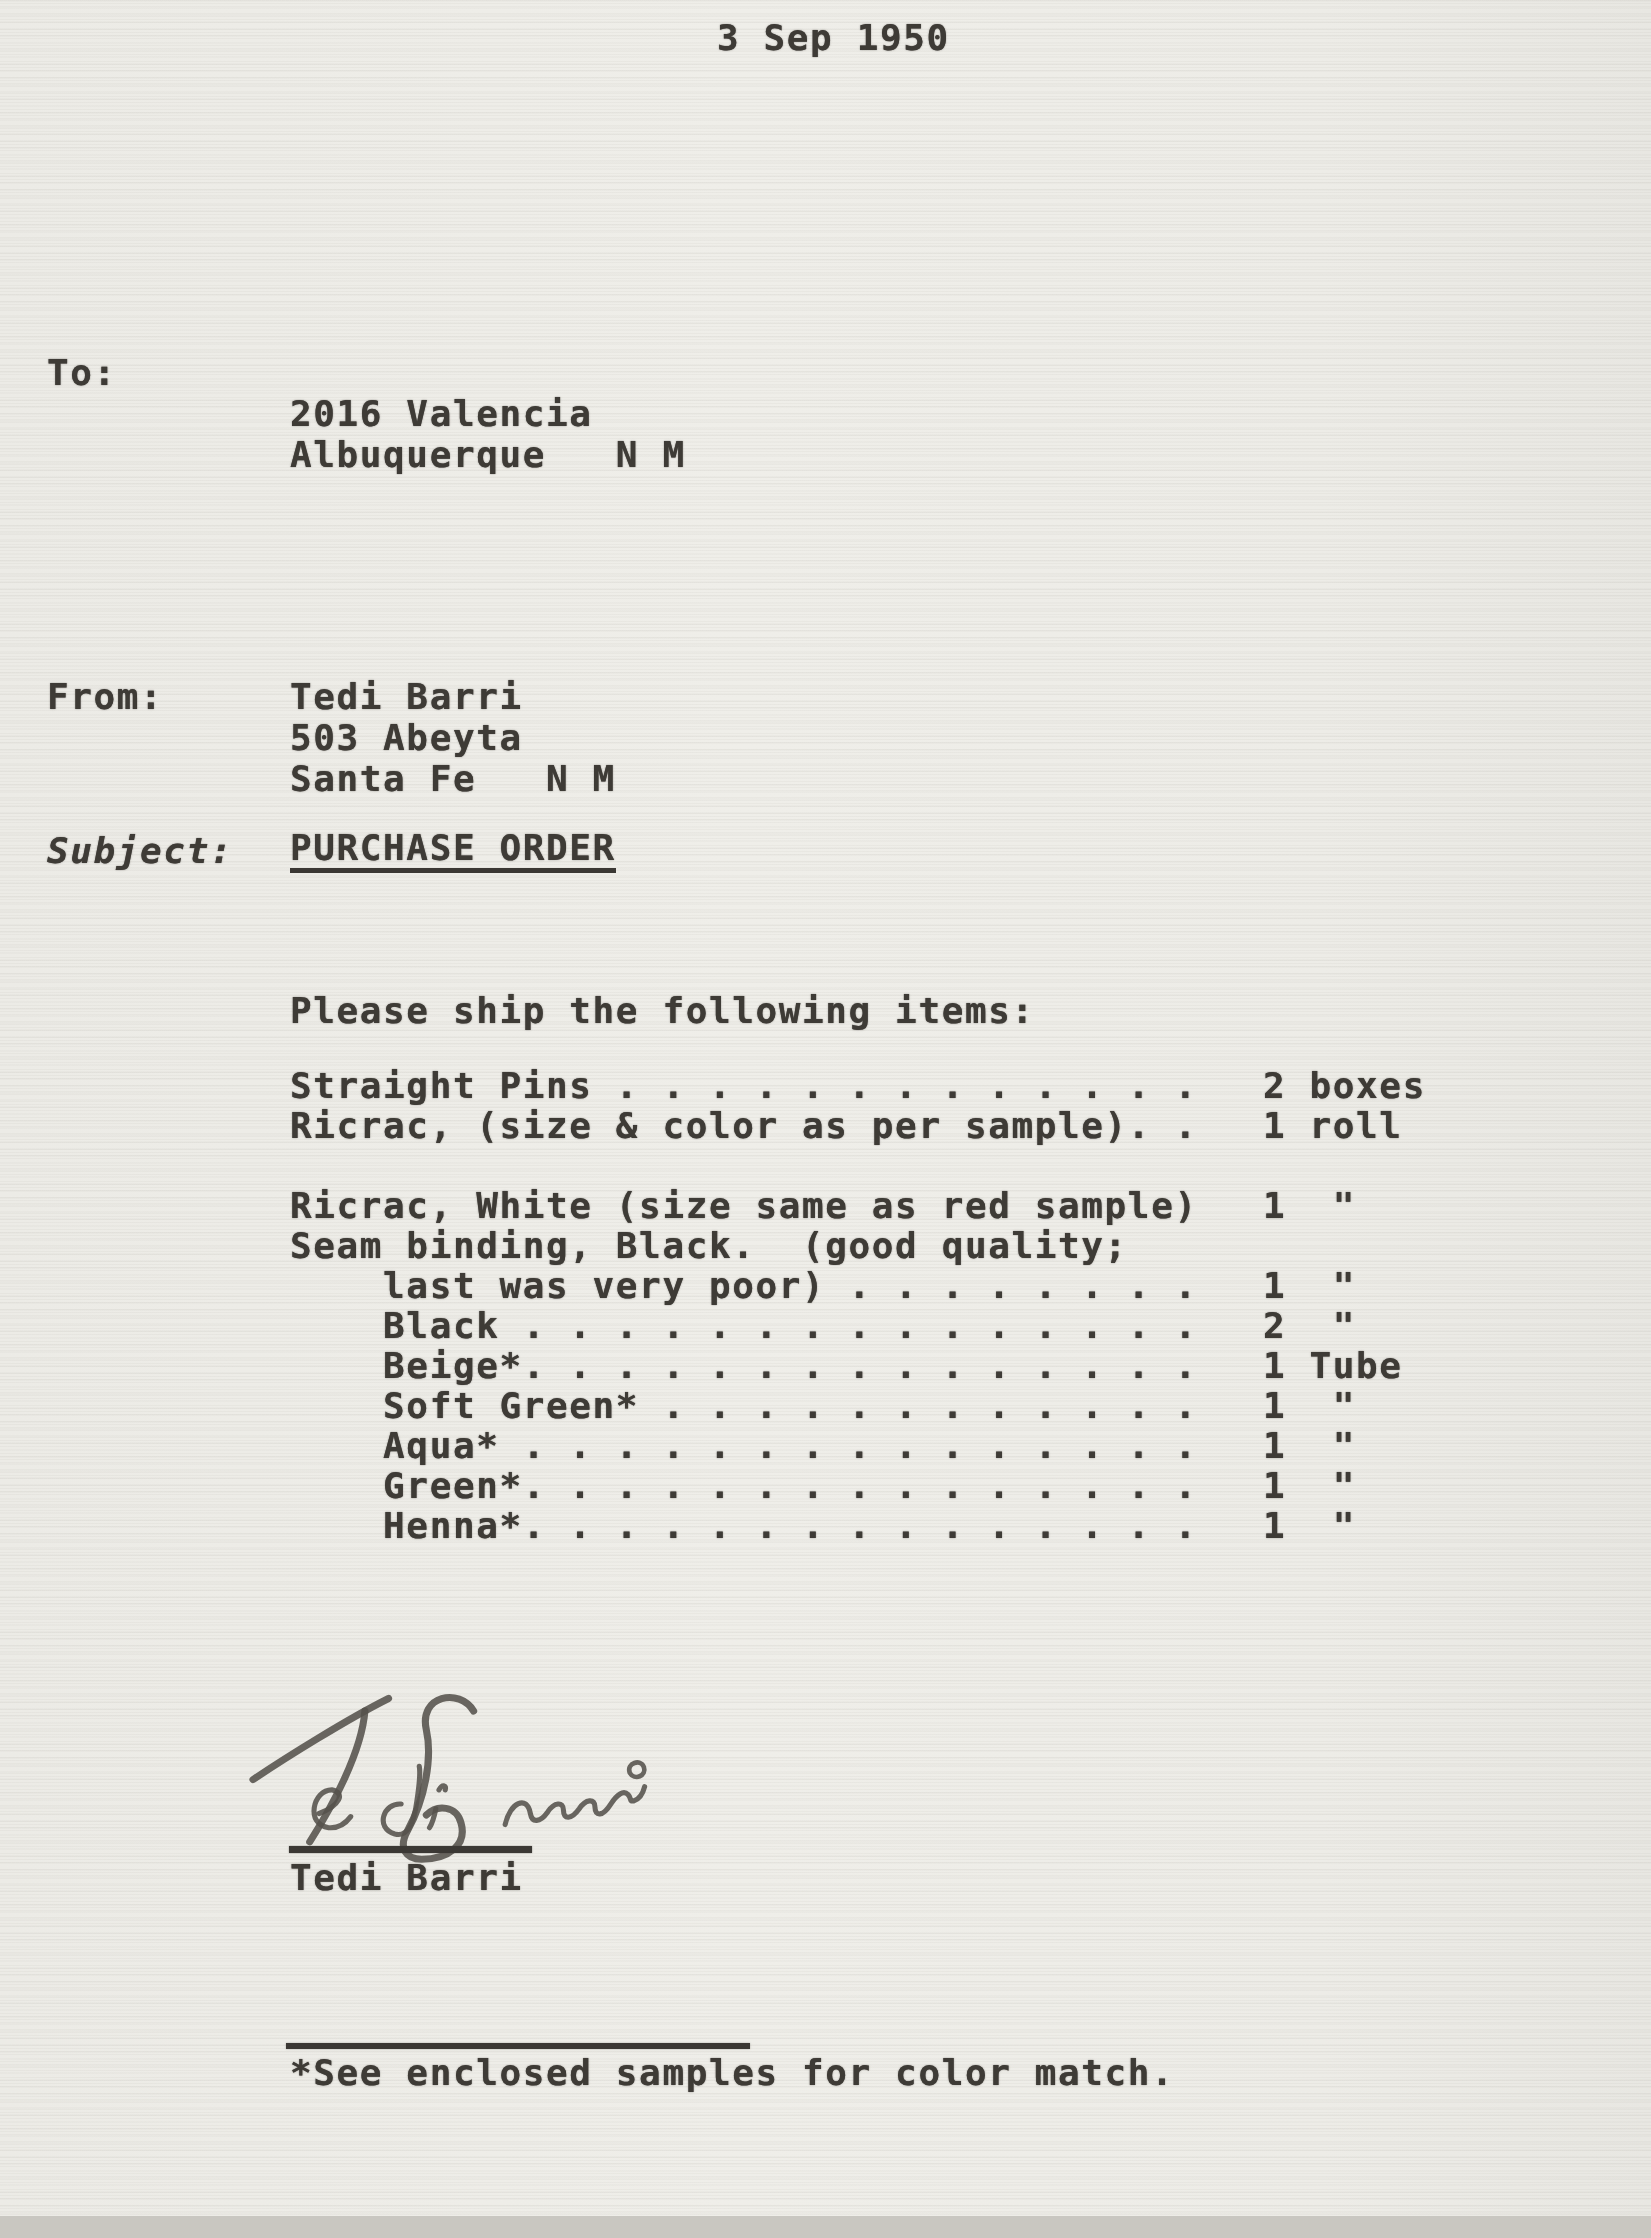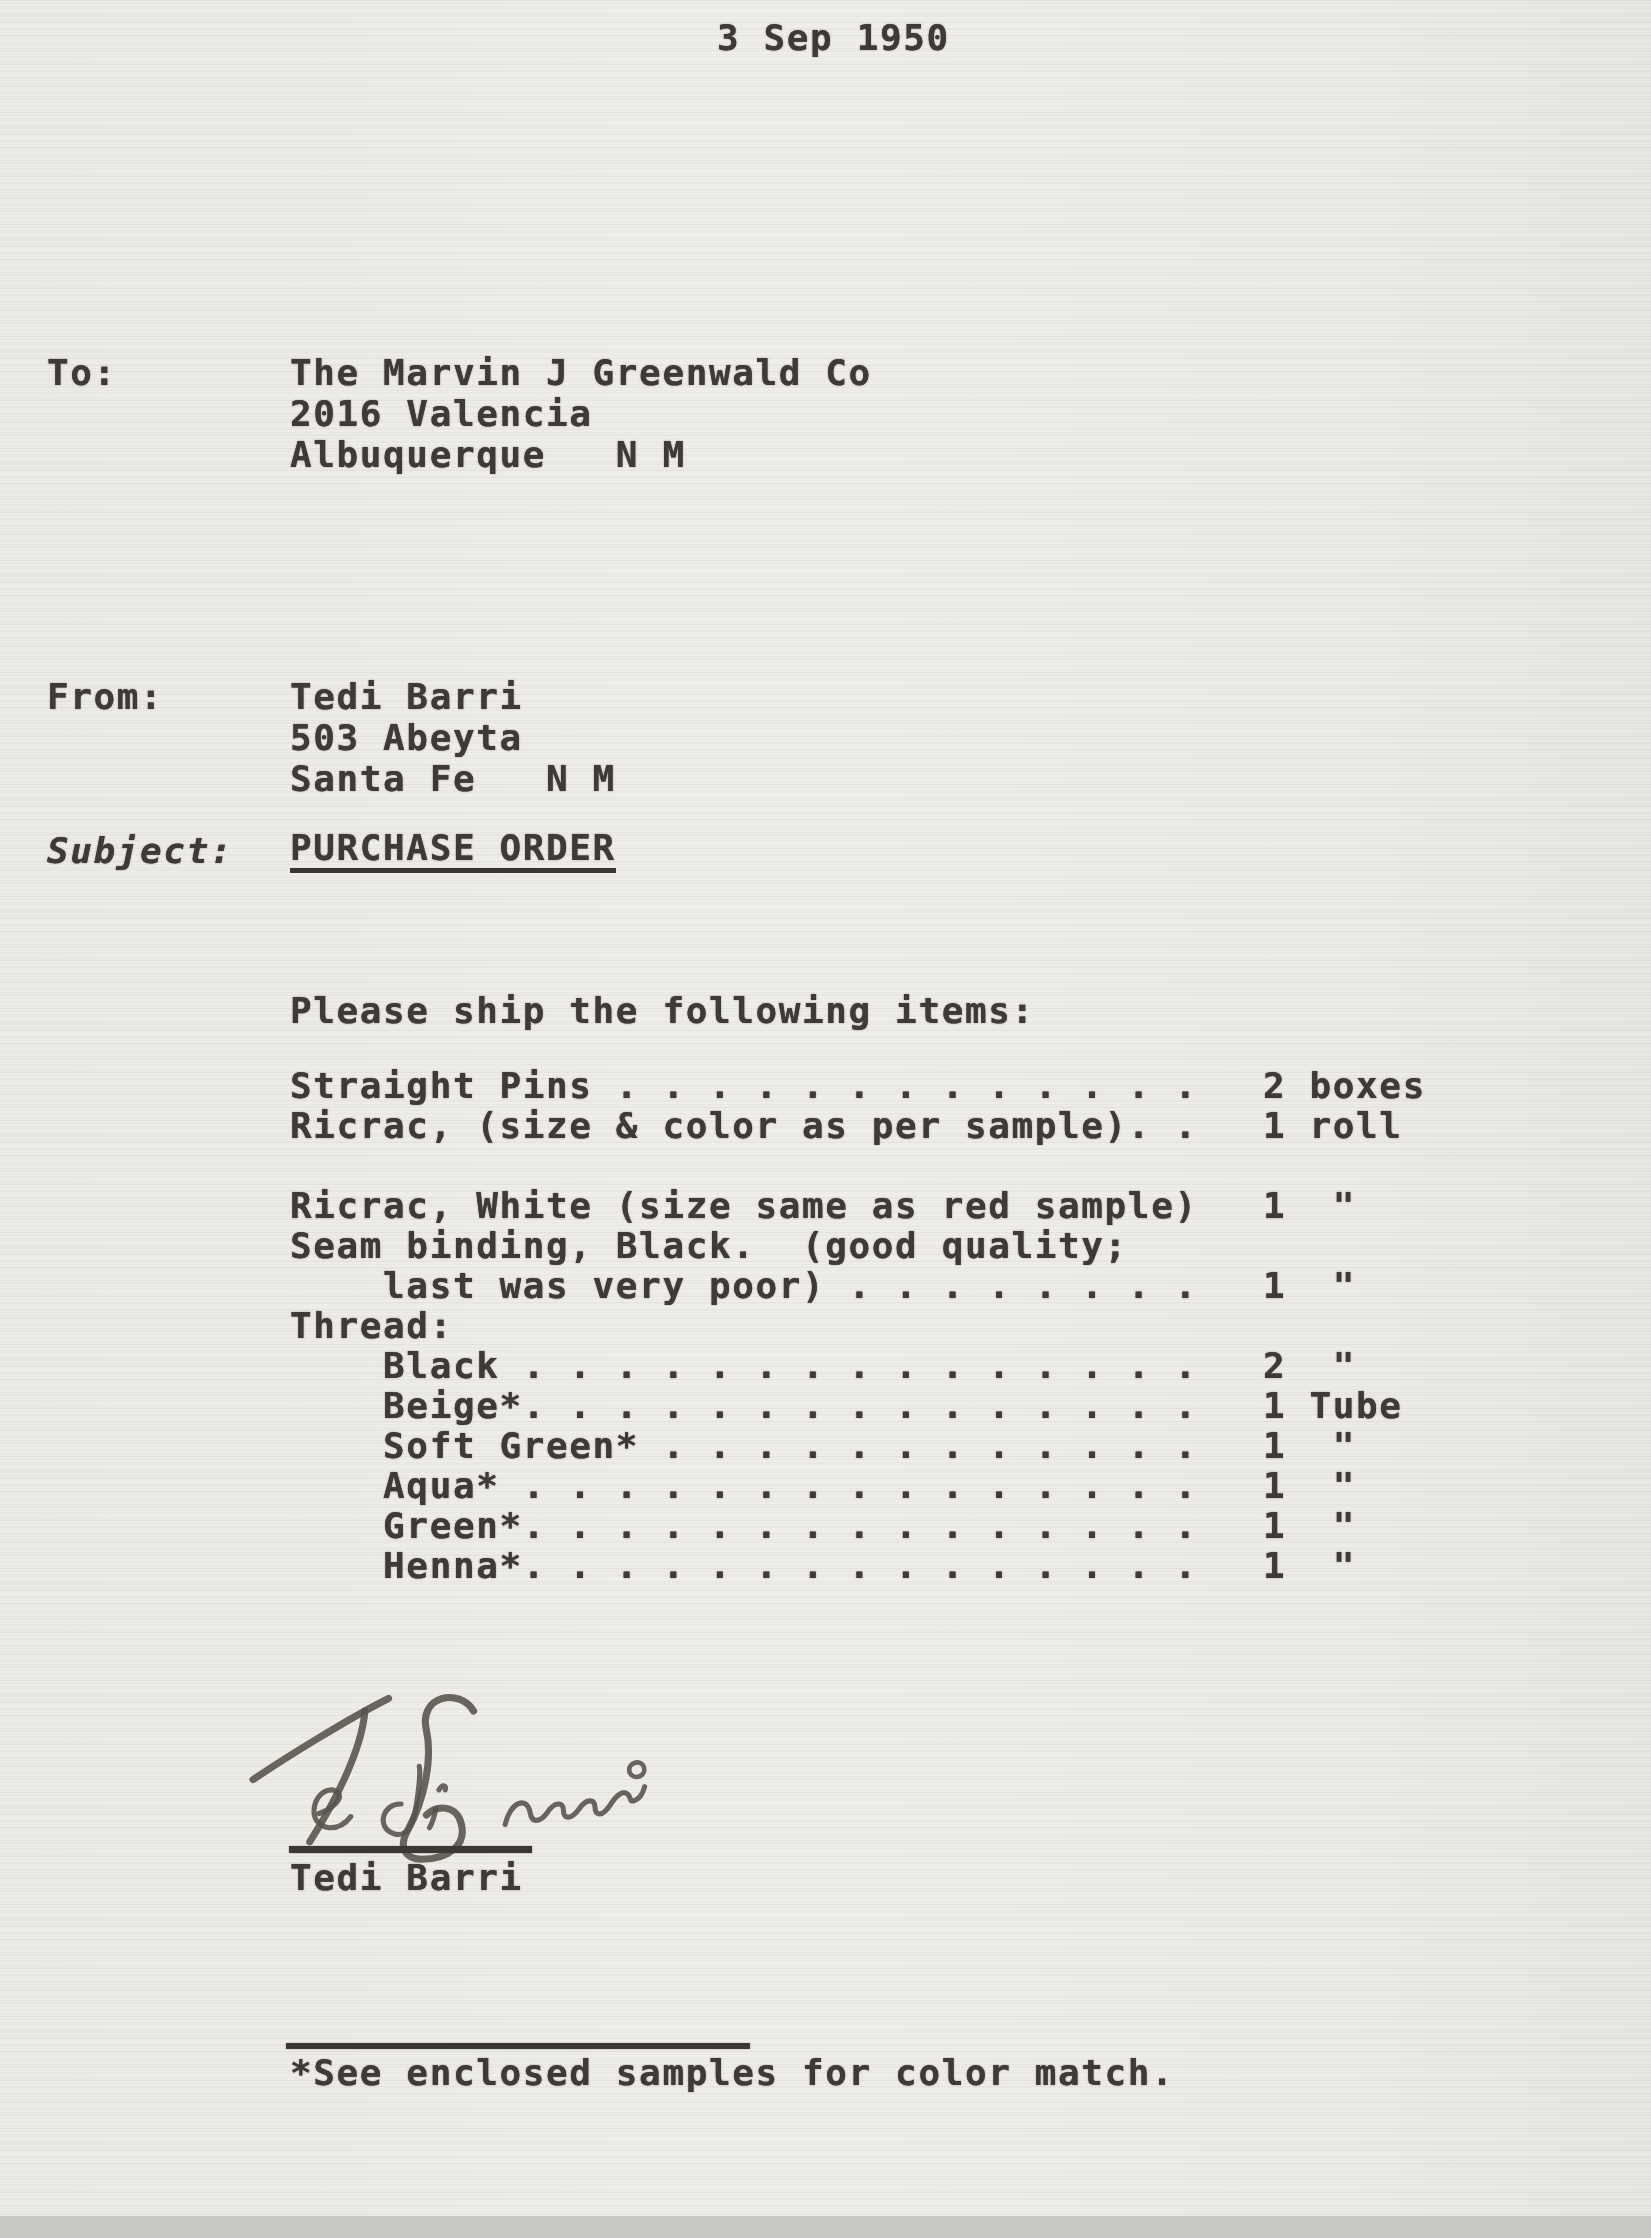--- a/index.html
+++ b/index.html
@@ -57,42 +57,40 @@
 </style>
 </head>
 <body>
 
 <div class="page">
   <div class="texture"></div>
 
   <div class="typed date">3 Sep 1950</div>
 
   <div class="typed to-label">To:</div>
-  <div class="typed to-1">The Marvin J Greenwald Co</div>
   <div class="typed to-2">2016 Valencia</div>
   <div class="typed to-3">Albuquerque   N M</div>
 
   <div class="typed from-label">From:</div>
   <div class="typed from-1">Tedi Barri</div>
   <div class="typed from-2">503 Abeyta</div>
   <div class="typed from-3">Santa Fe   N M</div>
 
   <div class="typed subject-label">Subject:</div>
   <div class="typed subject-value">PURCHASE ORDER</div>
 
   <div class="typed intro">Please ship the following items:</div>
 
   <div class="items">
     <div class="row"><span class="t">Straight Pins . . . . . . . . . . . . .</span><span class="q">2 boxes</span></div>
     <div class="row"><span class="t">Ricrac, (size &amp; color as per sample). .</span><span class="q">1 roll</span></div>
     <div class="row"><span class="t"></span><span class="q"></span></div>
     <div class="row"><span class="t">Ricrac, White (size same as red sample)</span><span class="q">1  "</span></div>
     <div class="row"><span class="t">Seam binding, Black.  (good quality;</span><span class="q"></span></div>
     <div class="row"><span class="t">    last was very poor) . . . . . . . .</span><span class="q">1  "</span></div>
-    <div class="row"><span class="t">Thread:</span><span class="q"></span></div>
     <div class="row"><span class="t">    Black . . . . . . . . . . . . . . .</span><span class="q">2  "</span></div>
     <div class="row"><span class="t">    Beige*. . . . . . . . . . . . . . .</span><span class="q">1 Tube</span></div>
     <div class="row"><span class="t">    Soft Green* . . . . . . . . . . . .</span><span class="q">1  "</span></div>
     <div class="row"><span class="t">    Aqua* . . . . . . . . . . . . . . .</span><span class="q">1  "</span></div>
     <div class="row"><span class="t">    Green*. . . . . . . . . . . . . . .</span><span class="q">1  "</span></div>
     <div class="row"><span class="t">    Henna*. . . . . . . . . . . . . . .</span><span class="q">1  "</span></div>
   </div>
 
   <svg class="signature-svg" viewBox="0 0 540 250" role="img" aria-label="Tedi Barri">
     <path d="M20,115 C60,88 140,38 192,12" stroke-width="9"></path>

